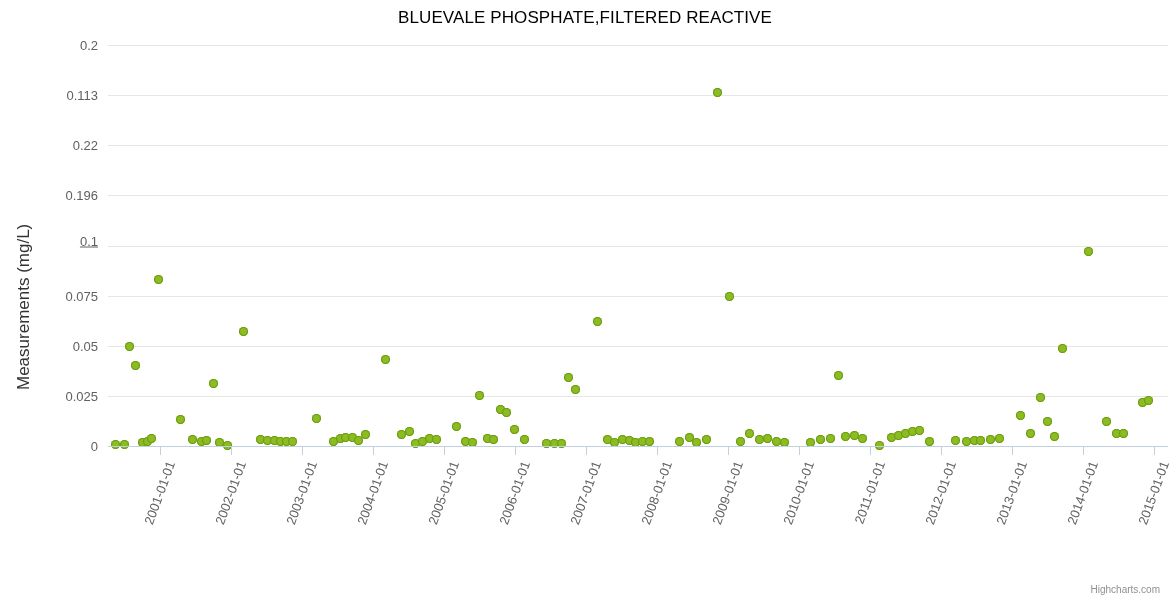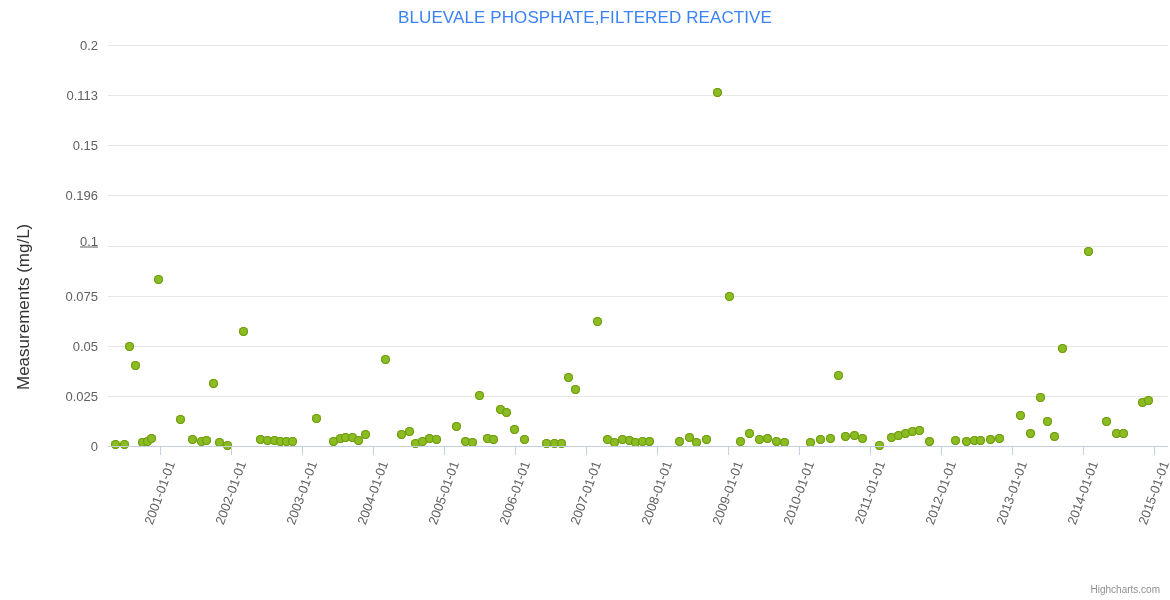--- a/index.html
+++ b/index.html
@@ -21,21 +21,21 @@
     height: 600px;
     background: #ffffff;
   }
   .chart-title {
     position: absolute;
     left: 0;
     top: 8px;
     width: 1170px;
     text-align: center;
     font-size: 17px;
-    color: #3b82f6;
+    color: #000000;
     font-family: "Liberation Sans", sans-serif;
     letter-spacing: 0.1px;
     white-space: nowrap;
   }
   .y-axis-title {
     position: absolute;
     color: #333333;
     font-size: 17px;
     white-space: nowrap;
     transform-origin: left top;
@@ -150,21 +150,21 @@
 
 <div id="chart-root">
 
   <div class="chart-title">BLUEVALE PHOSPHATE,FILTERED REACTIVE</div>
 
   <div class="y-axis-title">Measurements (mg/L)</div>
 
   <div class="y-labels-col" id="y-labels">
       <div class="y-label" style="top: 45px;">0.2</div>
       <div class="y-label" style="top: 95.125px;">0.113</div>
-      <div class="y-label" style="top: 145.25px;">0.15</div>
+      <div class="y-label" style="top: 145.25px;">0.22</div>
       <div class="y-label" style="top: 195.375px;">0.196</div>
       <div class="y-label" style="top: 241px; text-decoration: underline;">0.1</div>
       <div class="y-label" style="top: 295.625px;">0.075</div>
       <div class="y-label" style="top: 345.75px;">0.05</div>
       <div class="y-label" style="top: 395.875px;">0.025</div>
       <div class="y-label" style="top: 446px;">0</div>
     </div>
 
   <div class="plot" id="plot-area">
       <div class="gridline" style="top: 0px;"></div>

